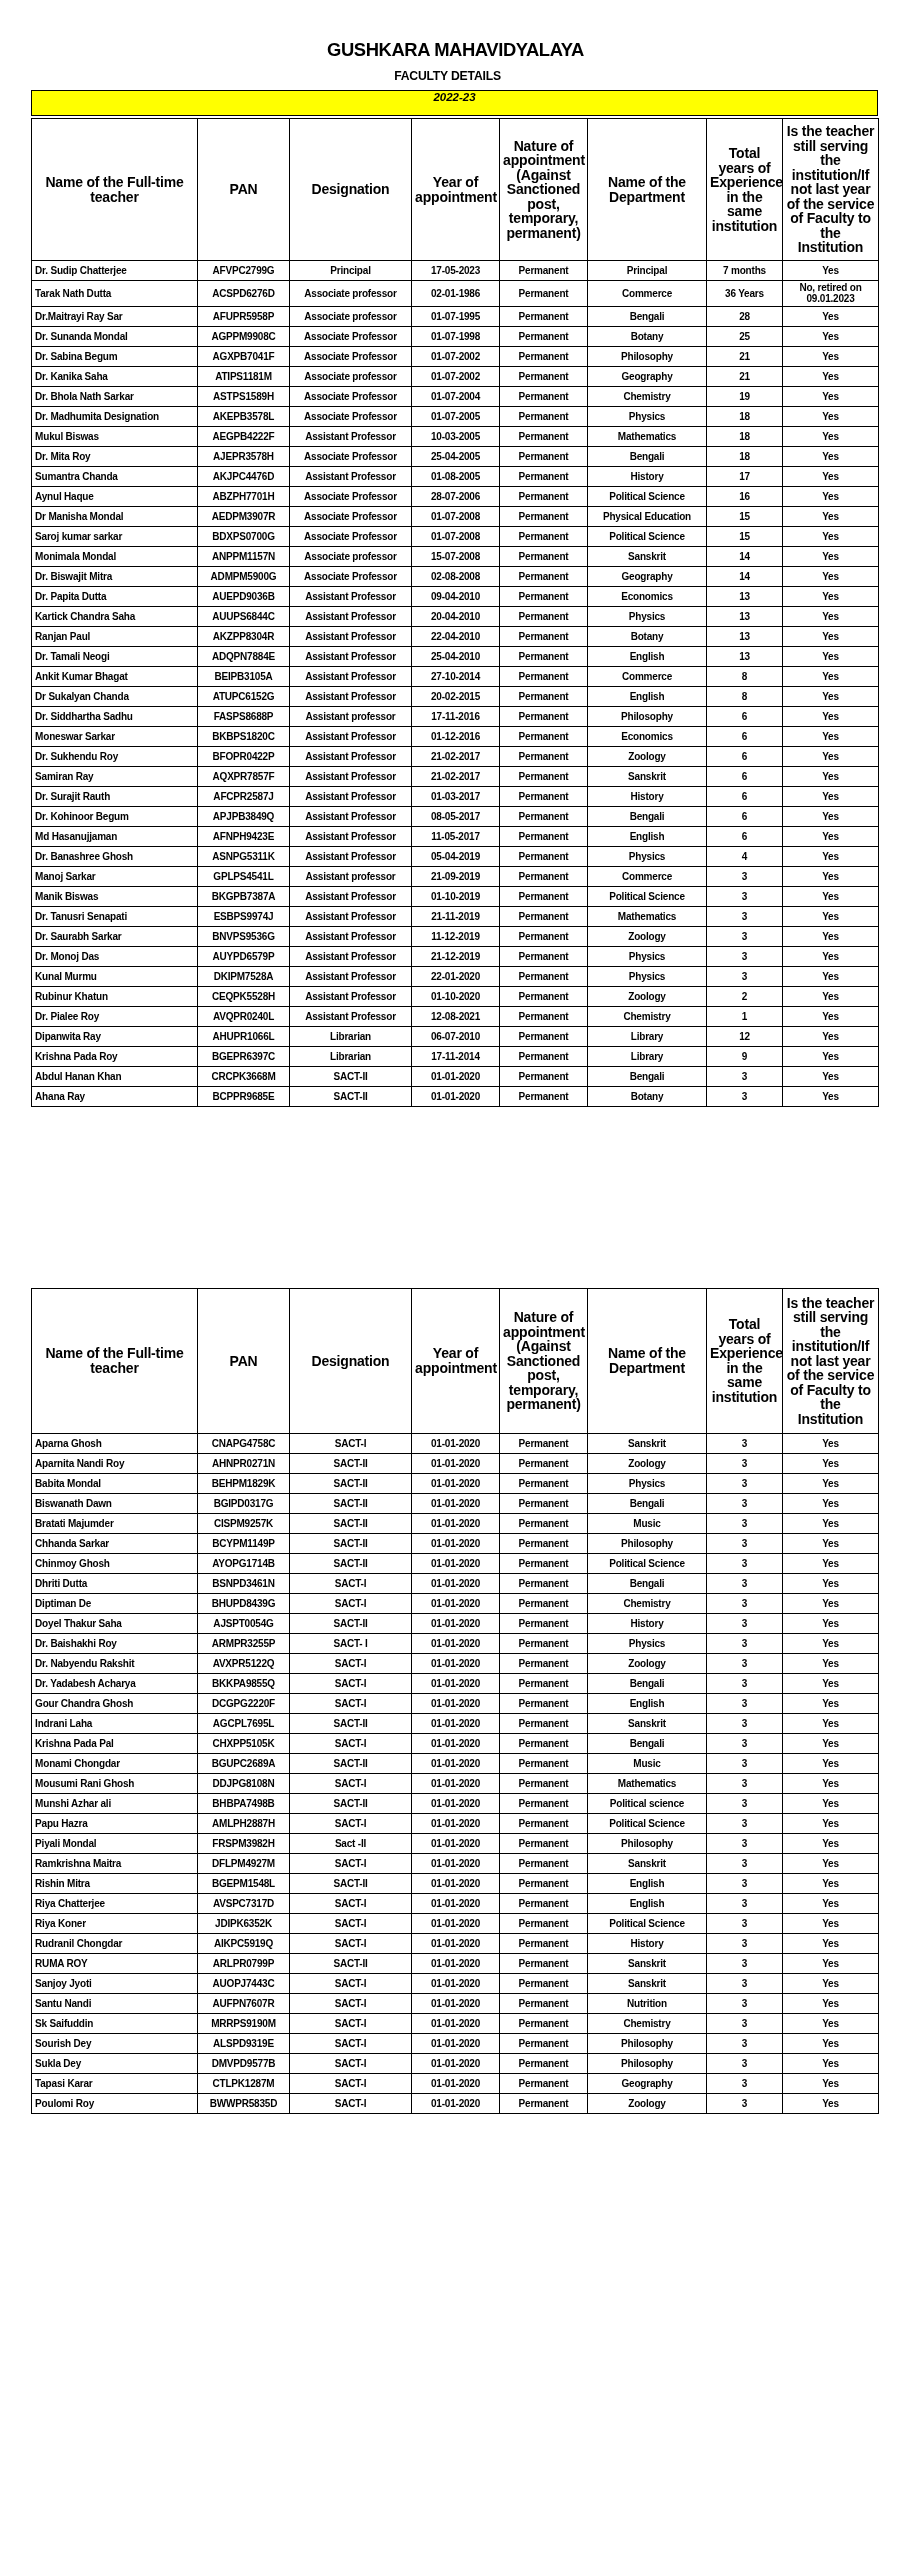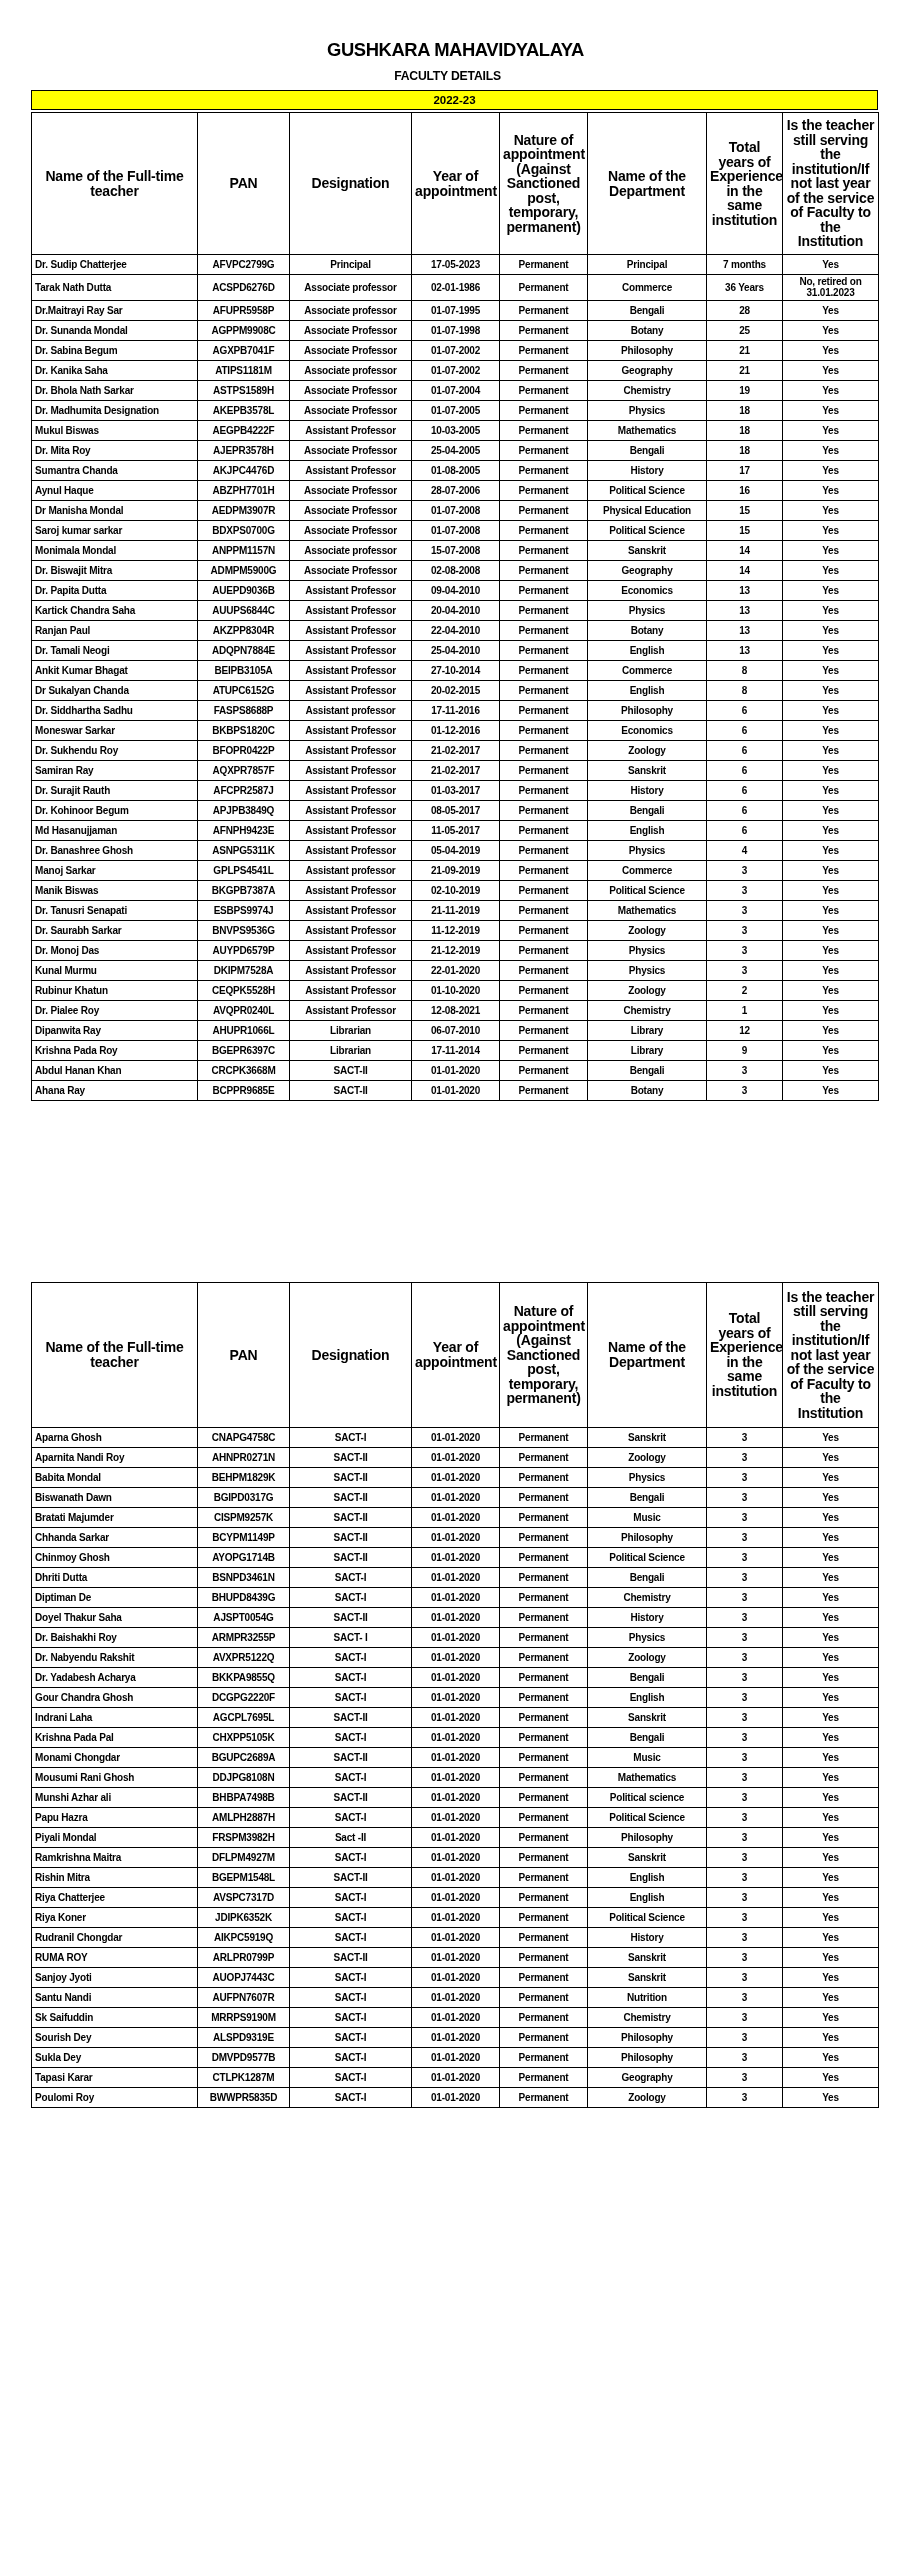--- a/index.html
+++ b/index.html
@@ -19,24 +19,24 @@
   }
   .doc-subtitle {
     margin:10px 16px 0 0;
     text-align:center;
     font-size:12.2px; line-height:13.8px; font-weight:700;
     letter-spacing:-0.2px;
   }
   .session-bar {
     box-sizing:border-box;
     width:847px; margin:6.1px 0 0 31px;
-    height:20px;
+    height:26px;
     border:1.5px solid #000;
-    display:flex; align-items:center; justify-content:center;
-    font-size:11.5px; font-weight:700;
+    display:flex; justify-content:center;
+    font-size:11.5px; font-weight:700;font-style:italic;
   }
   table.faculty {
     border-collapse:collapse;
     table-layout:fixed;
     width:847px;
     margin-left:31px;
     border:1.5px solid #000;
   }
   table.t1 { margin-top:2.3px; }
   .table-gap { height:181px; }
@@ -113,21 +113,21 @@
           <td>Yes</td>
         </tr>
         <tr>
           <td class="al">Tarak Nath Dutta</td>
           <td>ACSPD6276D</td>
           <td>Associate professor</td>
           <td>02-01-1986</td>
           <td>Permanent</td>
           <td>Commerce</td>
           <td>36 Years</td>
-          <td>No, retired on 31.01.2023</td>
+          <td>No, retired on 09.01.2023</td>
         </tr>
         <tr>
           <td class="al">Dr.Maitrayi Ray Sar</td>
           <td>AFUPR5958P</td>
           <td>Associate professor</td>
           <td>01-07-1995</td>
           <td>Permanent</td>
           <td>Bengali</td>
           <td>28</td>
           <td>Yes</td>
@@ -409,21 +409,21 @@
           <td>21-09-2019</td>
           <td>Permanent</td>
           <td>Commerce</td>
           <td>3</td>
           <td>Yes</td>
         </tr>
         <tr>
           <td class="al">Manik Biswas</td>
           <td>BKGPB7387A</td>
           <td>Assistant Professor</td>
-          <td>02-10-2019</td>
+          <td>01-10-2019</td>
           <td>Permanent</td>
           <td>Political Science</td>
           <td>3</td>
           <td>Yes</td>
         </tr>
         <tr>
           <td class="al">Dr. Tanusri Senapati</td>
           <td>ESBPS9974J</td>
           <td>Assistant Professor</td>
           <td>21-11-2019</td>

